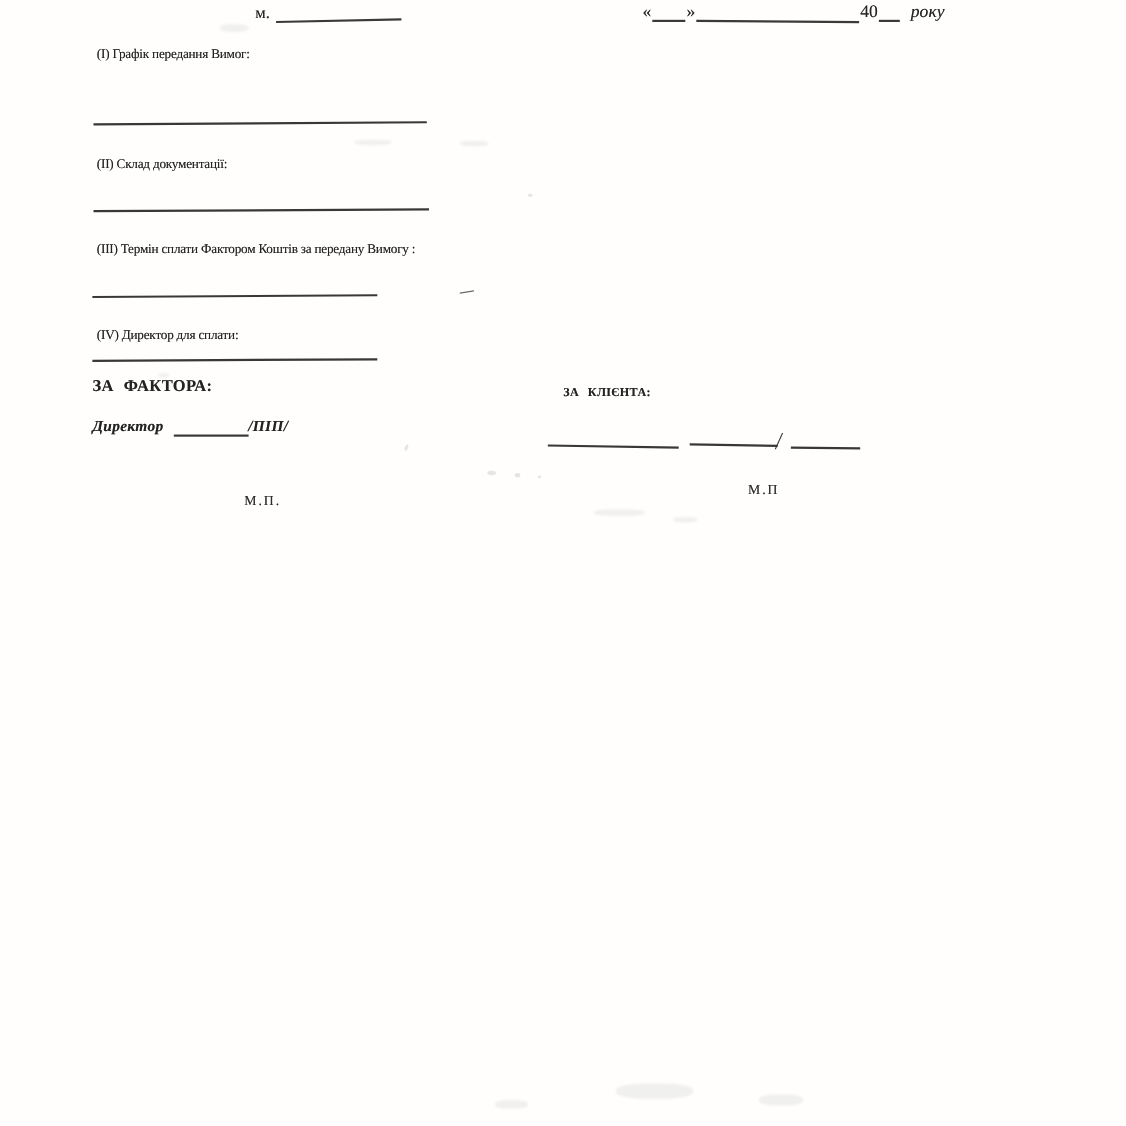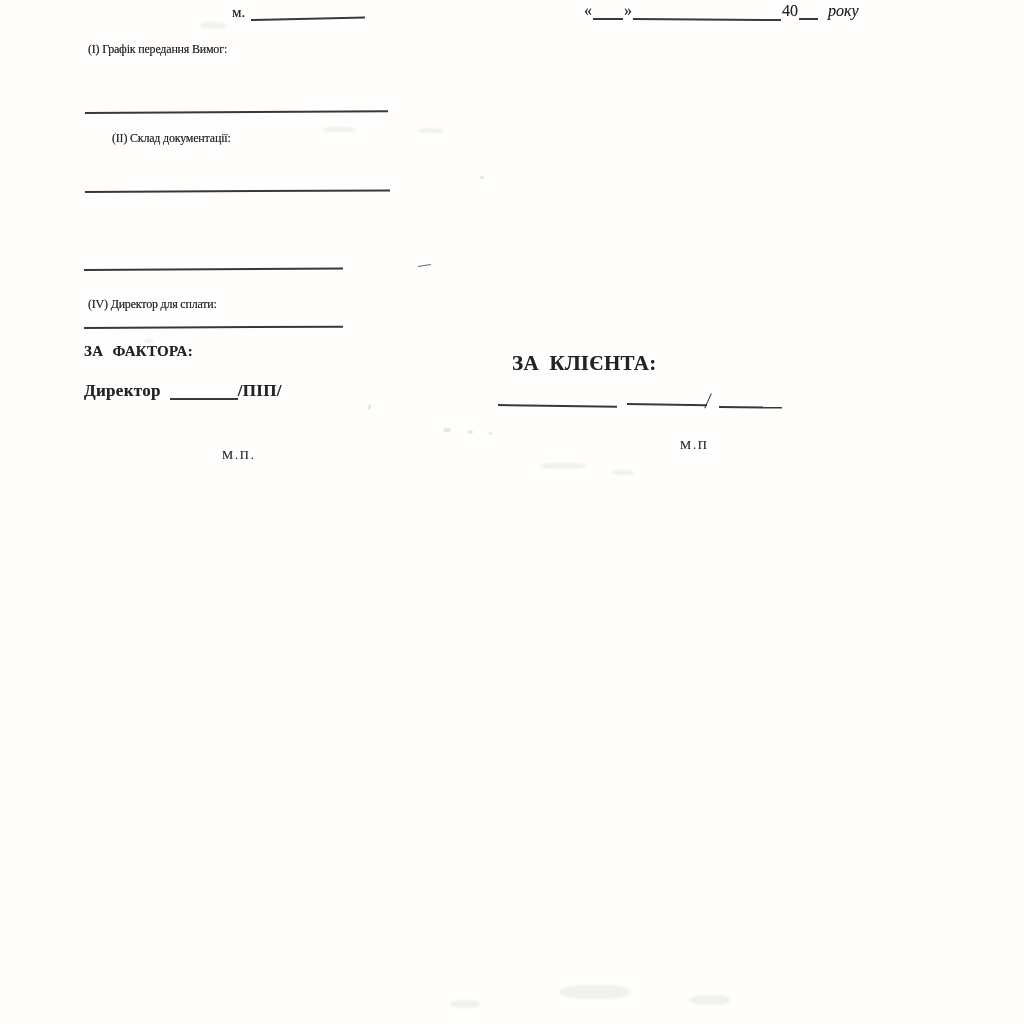--- a/index.html
+++ b/index.html
@@ -15,21 +15,21 @@
   .t { line-height: 1.12; text-shadow: 0 0 0.6px rgba(45,45,45,0.55); }
   .label {
     position: absolute;
     font-size: 12px;
     letter-spacing: -0.2px;
     line-height: 1.15;
     text-shadow: 0 0 0.6px rgba(45,45,45,0.55);
     white-space: nowrap;
   }
   .bold { font-weight: bold; letter-spacing: 0.3px; word-spacing: 5px; }
-  .lg { font-size: 17px; }
+  .lg { font-size: 14px; font-style: italic; }
   .row {
     position: absolute;
     display: flex;
     align-items: flex-end;
     white-space: nowrap;
   }
   .row .t { display: inline-block; }
   .u {
     display: inline-block;
     height: 13px;
@@ -91,31 +91,32 @@
     <span class="t">»</span>
     <span class="u" style="width:148px; transform:rotate(0.4deg);"></span>
     <span class="t">40</span>
     <span class="u" style="width:19px;"></span>
     <span class="t" style="margin-left:10px;font-style:italic;">року</span>
   </div>
 
   <div class="label" style="left:88px; top:43px;">(I) Графік передання Вимог:</div>
   <div class="rule" style="left:85px; top:112px; width:303px; transform:rotate(-0.35deg);"></div>
 
-  <div class="label" style="left:88px; top:132px;margin-left:24px;">(II) Склад документації:</div>
+  <div class="label" style="left:88px; top:143px;">(II) Склад документації:</div>
   <div class="rule" style="left:85px; top:191px; width:305px; transform:rotate(-0.3deg);"></div>
 
+  <div class="label" style="left:88px; top:220px;">(III) Термін сплати Фактором Коштів за передану Вимогу :</div>
   <div class="rule" style="left:84px; top:269px; width:259px; transform:rotate(-0.35deg);"></div>
   <div class="rule tick" style="left:418px; top:266px; width:13px; transform:rotate(-9deg);"></div>
 
   <div class="label" style="left:88px; top:298px;">(IV) Директор для сплати:</div>
   <div class="rule" style="left:84px; top:327px; width:259px; transform:rotate(-0.3deg);"></div>
 
   <div class="label bold" style="left:84px; top:343px; font-size:15px;">ЗА ФАКТОРА:</div>
-  <div class="label bold" style="left:512px; top:351px; font-size:21px;">ЗА КЛІЄНТА:</div>
+  <div class="label bold" style="left:512px; top:351px; font-size:11px;">ЗА КЛІЄНТА:</div>
 
   <div class="row" style="left:84px; top:381px;">
     <span class="t bold lg">Директор</span>
     <span class="u" style="width:68px; margin-left:9px; border-bottom-width:2.2px;"></span>
     <span class="t bold lg">/ПІП/</span>
   </div>
 
   <div class="seal" style="left:222px; top:448px;">М.П.</div>
 
   <div class="rule" style="left:498px; top:404px; width:119px; transform:rotate(0.9deg);"></div>

